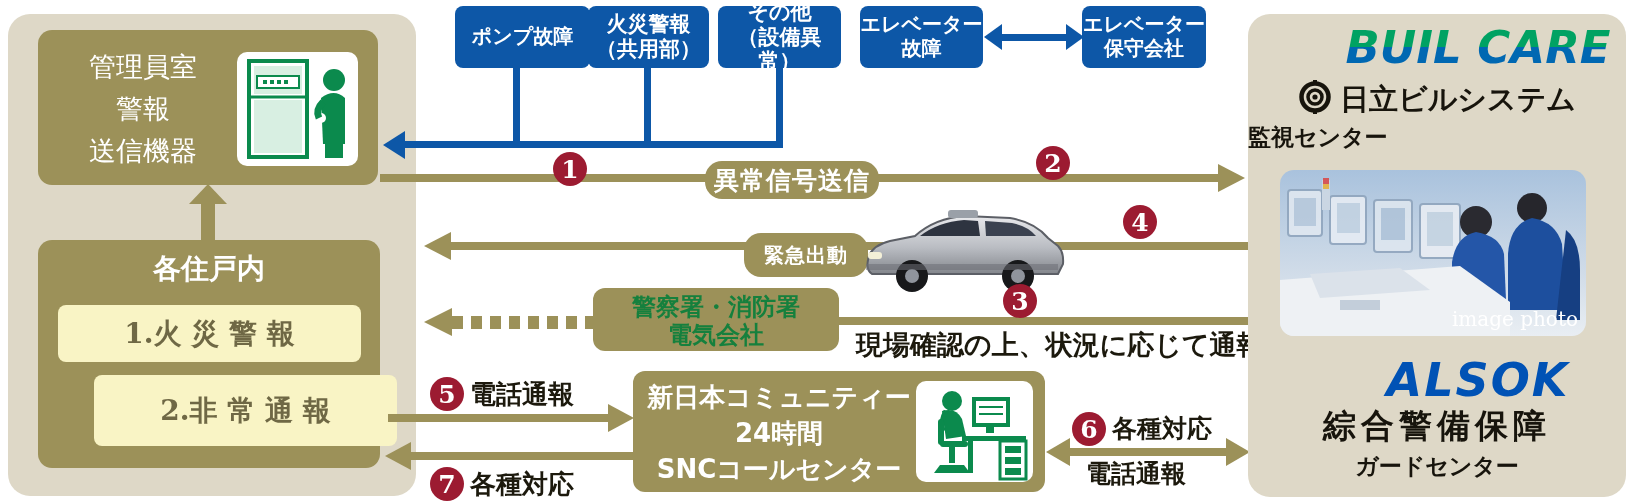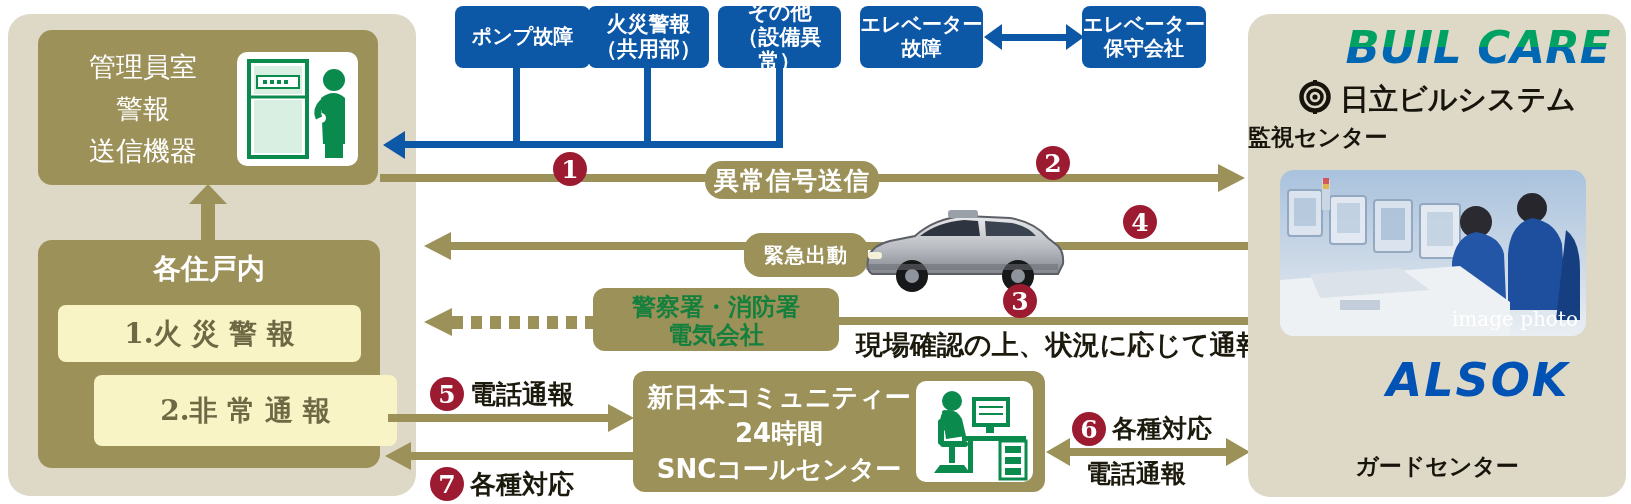--- a/index.html
+++ b/index.html
@@ -250,15 +250,16 @@
       <path d="M0 110 L180 96 L230 132 L230 166 L0 166 Z" fill="#eef1f4"></path>
       <path d="M30 104 L120 98 L150 120 L40 128 Z" fill="#dbe2ea"></path>
       <rect x="60" y="130" width="40" height="10" fill="#c3ceda"></rect>
       <text x="298" y="156" text-anchor="end" font-family="DejaVu Serif, serif" font-size="20" fill="#ffffff">image photo</text>
     </svg>
   </div>
 
   <div class="abs flexc" style="left:1248px;top:356px;width:378px;height:48px;">
     <span class="alsok">ALSOK</span>
   </div>
+  <div class="abs gothic" style="left:1248px;top:404px;width:378px;text-align:center;font-size:33px;font-weight:900;color:#17140c;letter-spacing:5px;">綜合警備保障</div>
   <div class="abs gothic" style="left:1248px;top:451px;width:378px;text-align:center;font-size:23px;color:#17140c;">ガードセンター</div>
 
 </div>
 
 </body></html>

